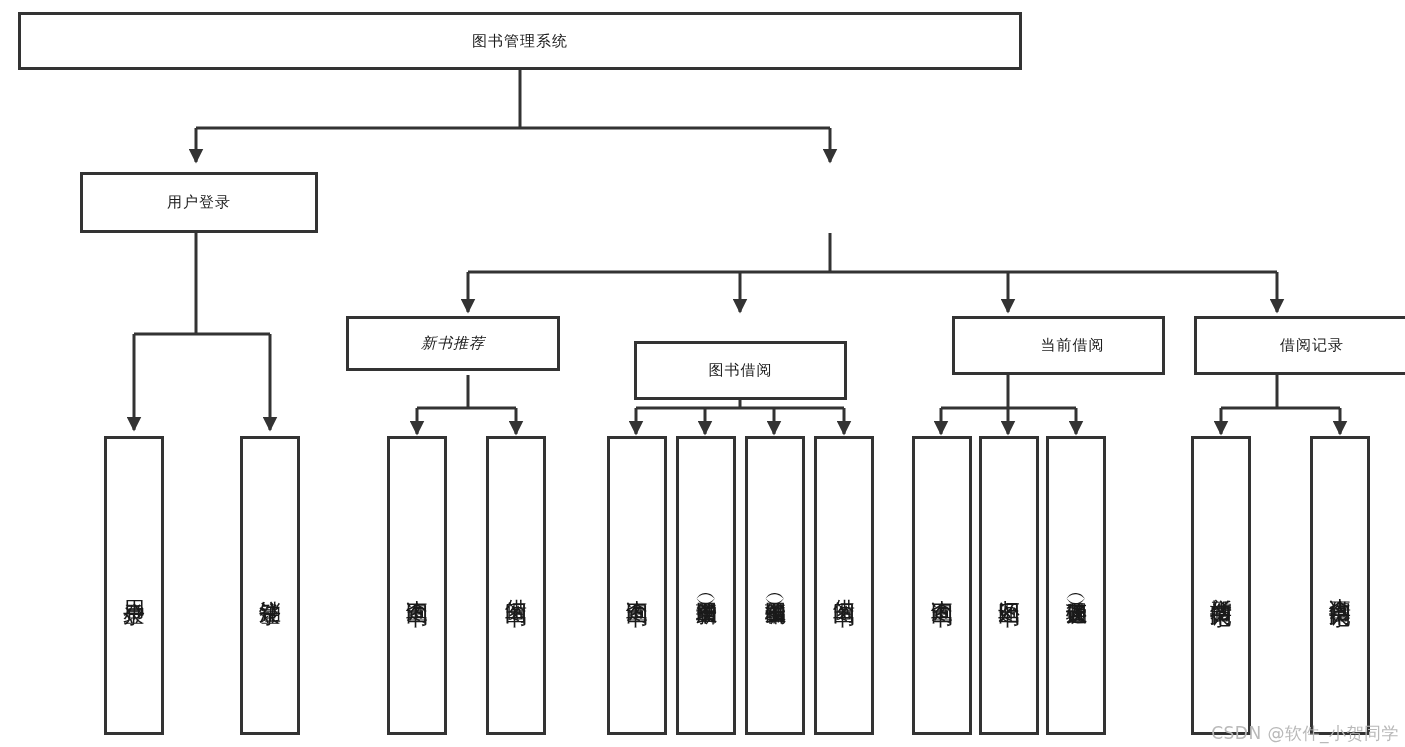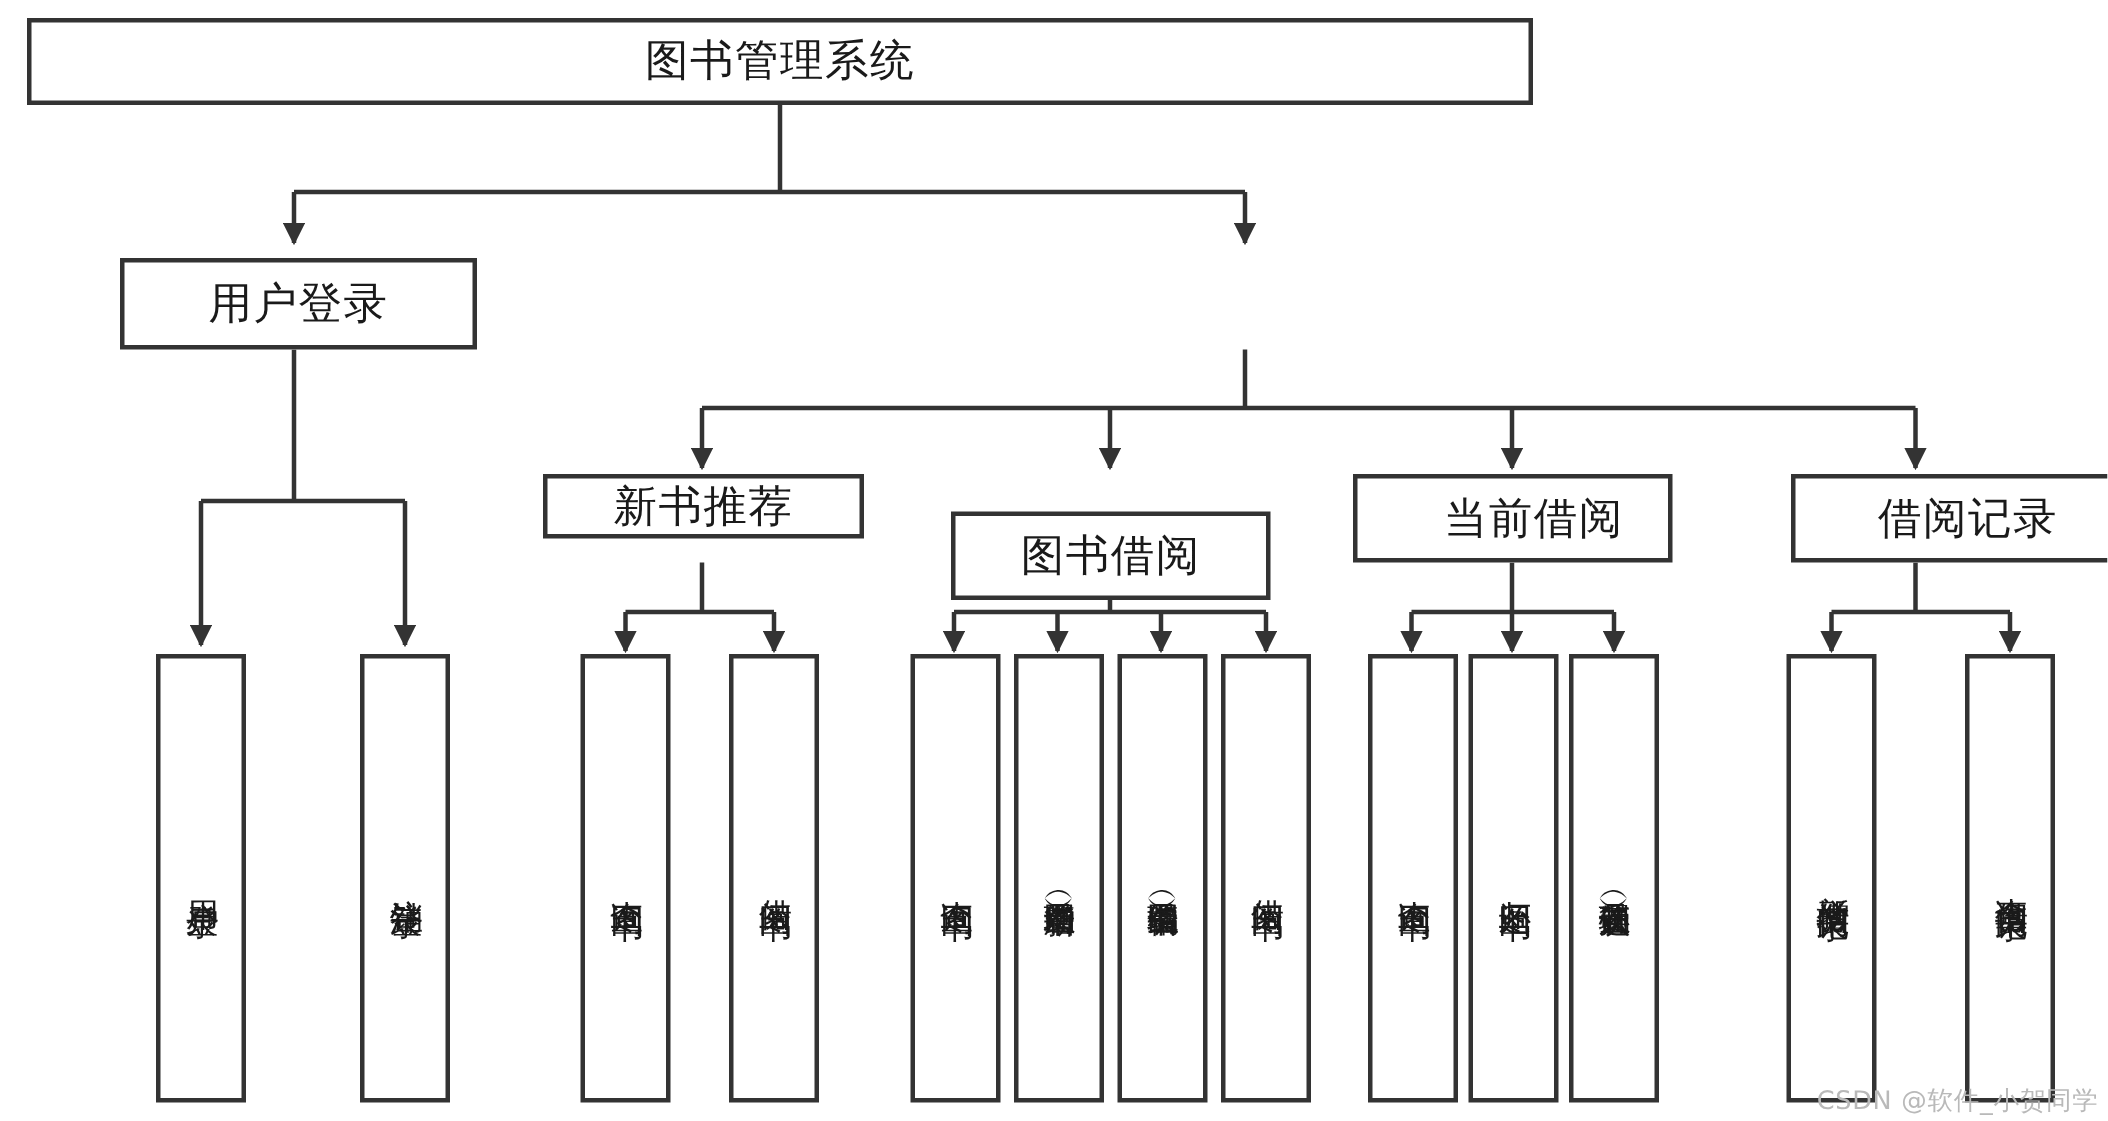--- a/index.html
+++ b/index.html
@@ -20,21 +20,21 @@
     box-sizing: border-box;
     border: 3px solid #333333;
     background: #ffffff;
     display: flex;
     align-items: center;
     justify-content: center;
     color: #1a1a1a;
     z-index: 3;
   }
   .node.horiz {
-    font-size: 29px;
+    font-size: 15px;
     line-height: 1.1;
     letter-spacing: 1px;
   }
   .leaf {
     position: absolute;
     box-sizing: border-box;
     border: 3px solid #333333;
     background: #ffffff;
     display: flex;
     align-items: center;
@@ -133,29 +133,29 @@
 
   <div class="node horiz" style="left:18px; top:12px; width:1004px; height:58px;">
     <span>图书管理系统</span>
   </div>
 
   <div class="node horiz" style="left:80px; top:172px; width:238px; height:61px;">
     <span>用户登录</span>
   </div>
 
 
-  <div class="node horiz" style="left:362px; top:316px; width:214px; height:43px;">
+  <div class="node horiz" style="left:346px; top:316px; width:214px; height:55px;font-style:italic;">
     <span>新书推荐</span>
   </div>
 
   <div class="node horiz" style="left:634px; top:316px; width:213px; height:59px;margin-top:25px;">
     <span>图书借阅</span>
   </div>
 
-  <div class="node horiz" style="left:902px; top:316px; width:213px; height:59px;padding-left:28px;">
+  <div class="node horiz" style="left:952px; top:316px; width:213px; height:59px;padding-left:28px;">
     <span>当前借阅</span>
   </div>
 
   <div class="node horiz" style="left:1194px; top:316px; width:236px; height:59px;">
     <span>借阅记录</span>
   </div>
 
   <div class="leaf" style="left:104px; top:436px; width:60px; height:299px;">
     <span class="vtext">用户登录</span>
   </div>

